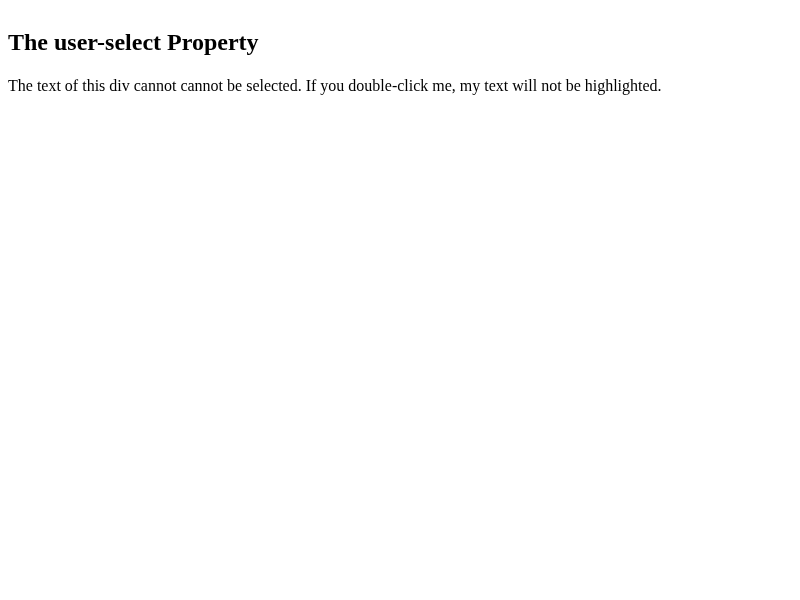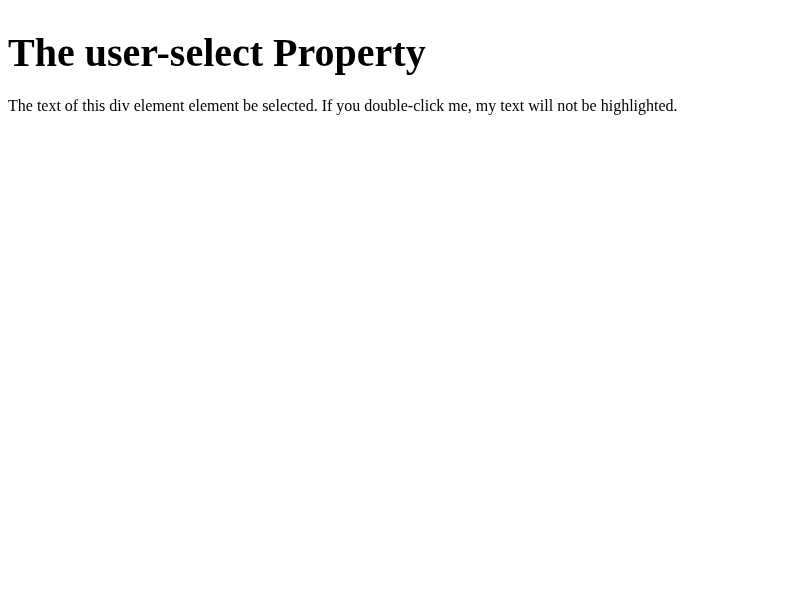--- a/index.html
+++ b/index.html
@@ -2,31 +2,31 @@
 <html><head>
   <meta charset="utf-8">
   <style>
     body {
       font-family: "Times New Roman", Times, serif;
       margin: 8px;
       background: #ffffff;
       color: #000000;
     }
     h1 {
-      font-size: 40px;
+      font-size: 24px;
       font-weight: bold;
       margin-top: 21px;
       margin-bottom: 21px;
     }
     .no-select {
       font-size: 16px;
       -webkit-user-select: none;
       -moz-user-select: none;
       -ms-user-select: none;
       user-select: none;
     }
   </style>
 </head>
 <body>
 
 <h1>The user-select Property</h1>
 
-<div class="no-select">The text of this div element element be selected. If you double-click me, my text will not be highlighted.</div>
+<div class="no-select">The text of this div cannot cannot be selected. If you double-click me, my text will not be highlighted.</div>
 
 </body></html>

